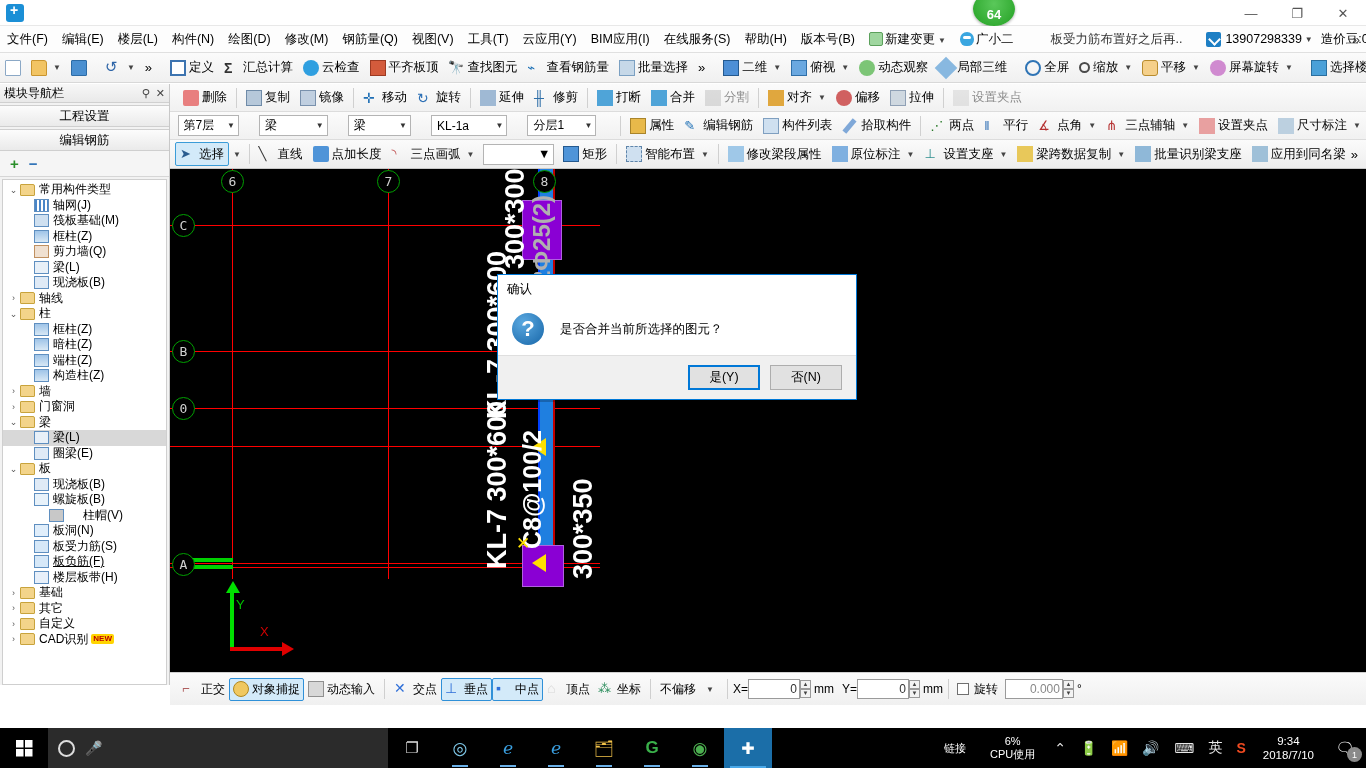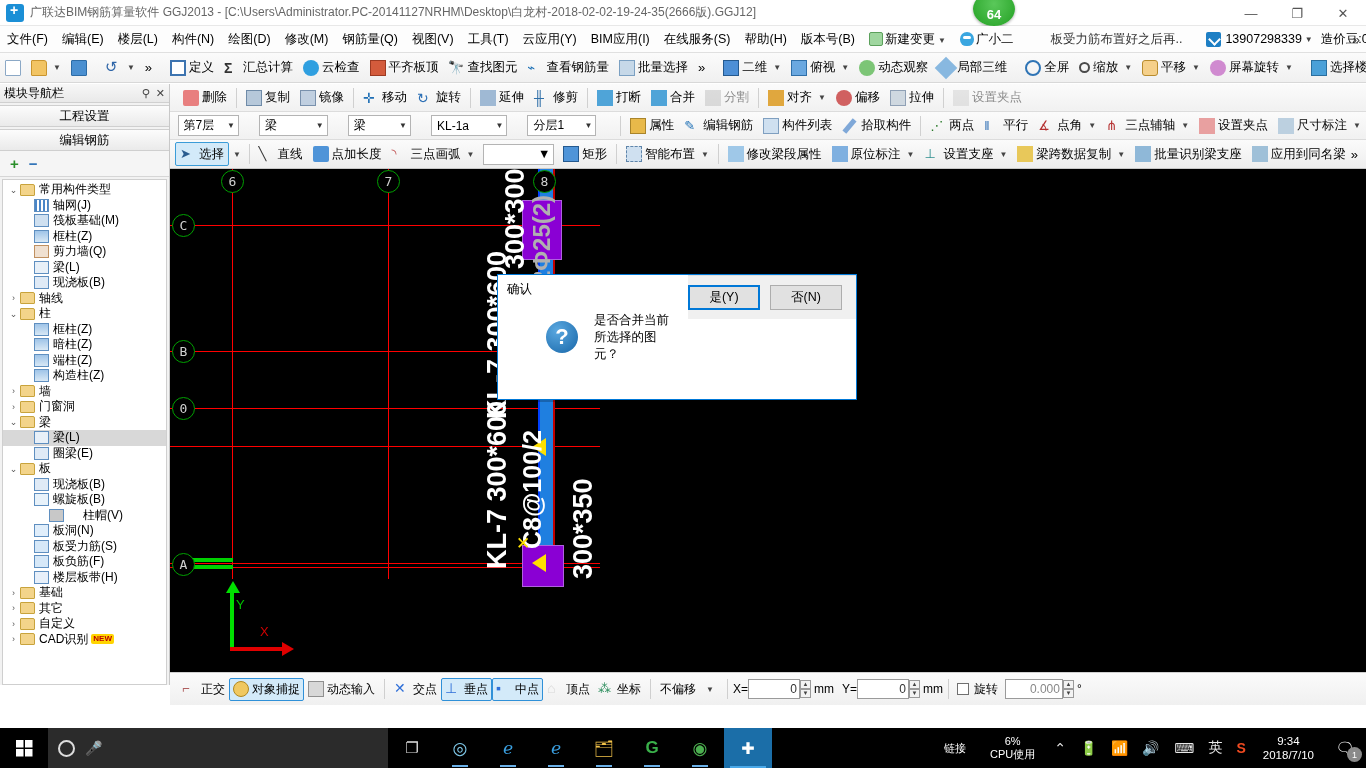--- a/index.html
+++ b/index.html
@@ -390,21 +390,21 @@
   }
 
   
   .dlg-shadow {
     position: absolute; left: 499px; top: 276px; width: 360px; height: 126px;
     background: rgba(0,0,0,0.22);
   }
   .dialog {
     position: absolute; left: 497px; top: 274px; width: 360px; height: 126px;
     background: #ffffff; border: 1px solid #0078d7;
-    display: flex; flex-direction: row;
+    display: flex; flex-direction: column;
   }
   .dlg-title {
     height: 28px; display: flex; align-items: center; padding-left: 9px;
     font-size: 12.5px; color: #000;
   }
   .dlg-body {
     flex: 1; display: flex; align-items: center; padding: 0 14px; gap: 16px;
   }
   .qmark {
     width: 32px; height: 32px; border-radius: 50%; flex: 0 0 auto;
@@ -425,21 +425,20 @@
   }
   .dbtn.default { border: 2px solid #0078d7; background: #e1e1e1; }
 </style>
 </head>
 <body>
 
 <div id="app">
 
   <div class="titlebar">
     <div class="app-logo"></div>
-    <div class="title-text">广联达BIM钢筋算量软件 GGJ2013 - [C:\Users\Administrator.PC-20141127NRHM\Desktop\白龙村-2018-02-02-19-24-35(2666版).GGJ12]</div>
     <div class="badge64">64</div>
     <div class="win-btns">
       <div class="win-btn">—</div>
       <div class="win-btn">❐</div>
       <div class="win-btn close">✕</div>
     </div>
   </div>
 
   <div class="menubar">
     <div class="menu-item">文件(F)</div>
@@ -904,21 +903,21 @@
         <div class="trow" style="padding-left: 18px;">
           <span class="twist"></span>
           <span class="ticon ti-hole"></span>
           <span class="tlabel">板洞(N)</span>
         </div>
         <div class="trow" style="padding-left: 18px;">
           <span class="twist"></span>
           <span class="ticon ti-srebar"></span>
           <span class="tlabel">板受力筋(S)</span>
         </div>
-        <div class="trow" style="padding-left: 18px;">
+        <div class="trow" style="padding-left: 18px; text-decoration: underline;">
           <span class="twist"></span>
           <span class="ticon ti-nrebar"></span>
           <span class="tlabel">板负筋(F)</span>
         </div>
         <div class="trow" style="padding-left: 18px;">
           <span class="twist"></span>
           <span class="ticon ti-band"></span>
           <span class="tlabel">楼层板带(H)</span>
         </div>
         <div class="trow" style="padding-left: 4px;">

